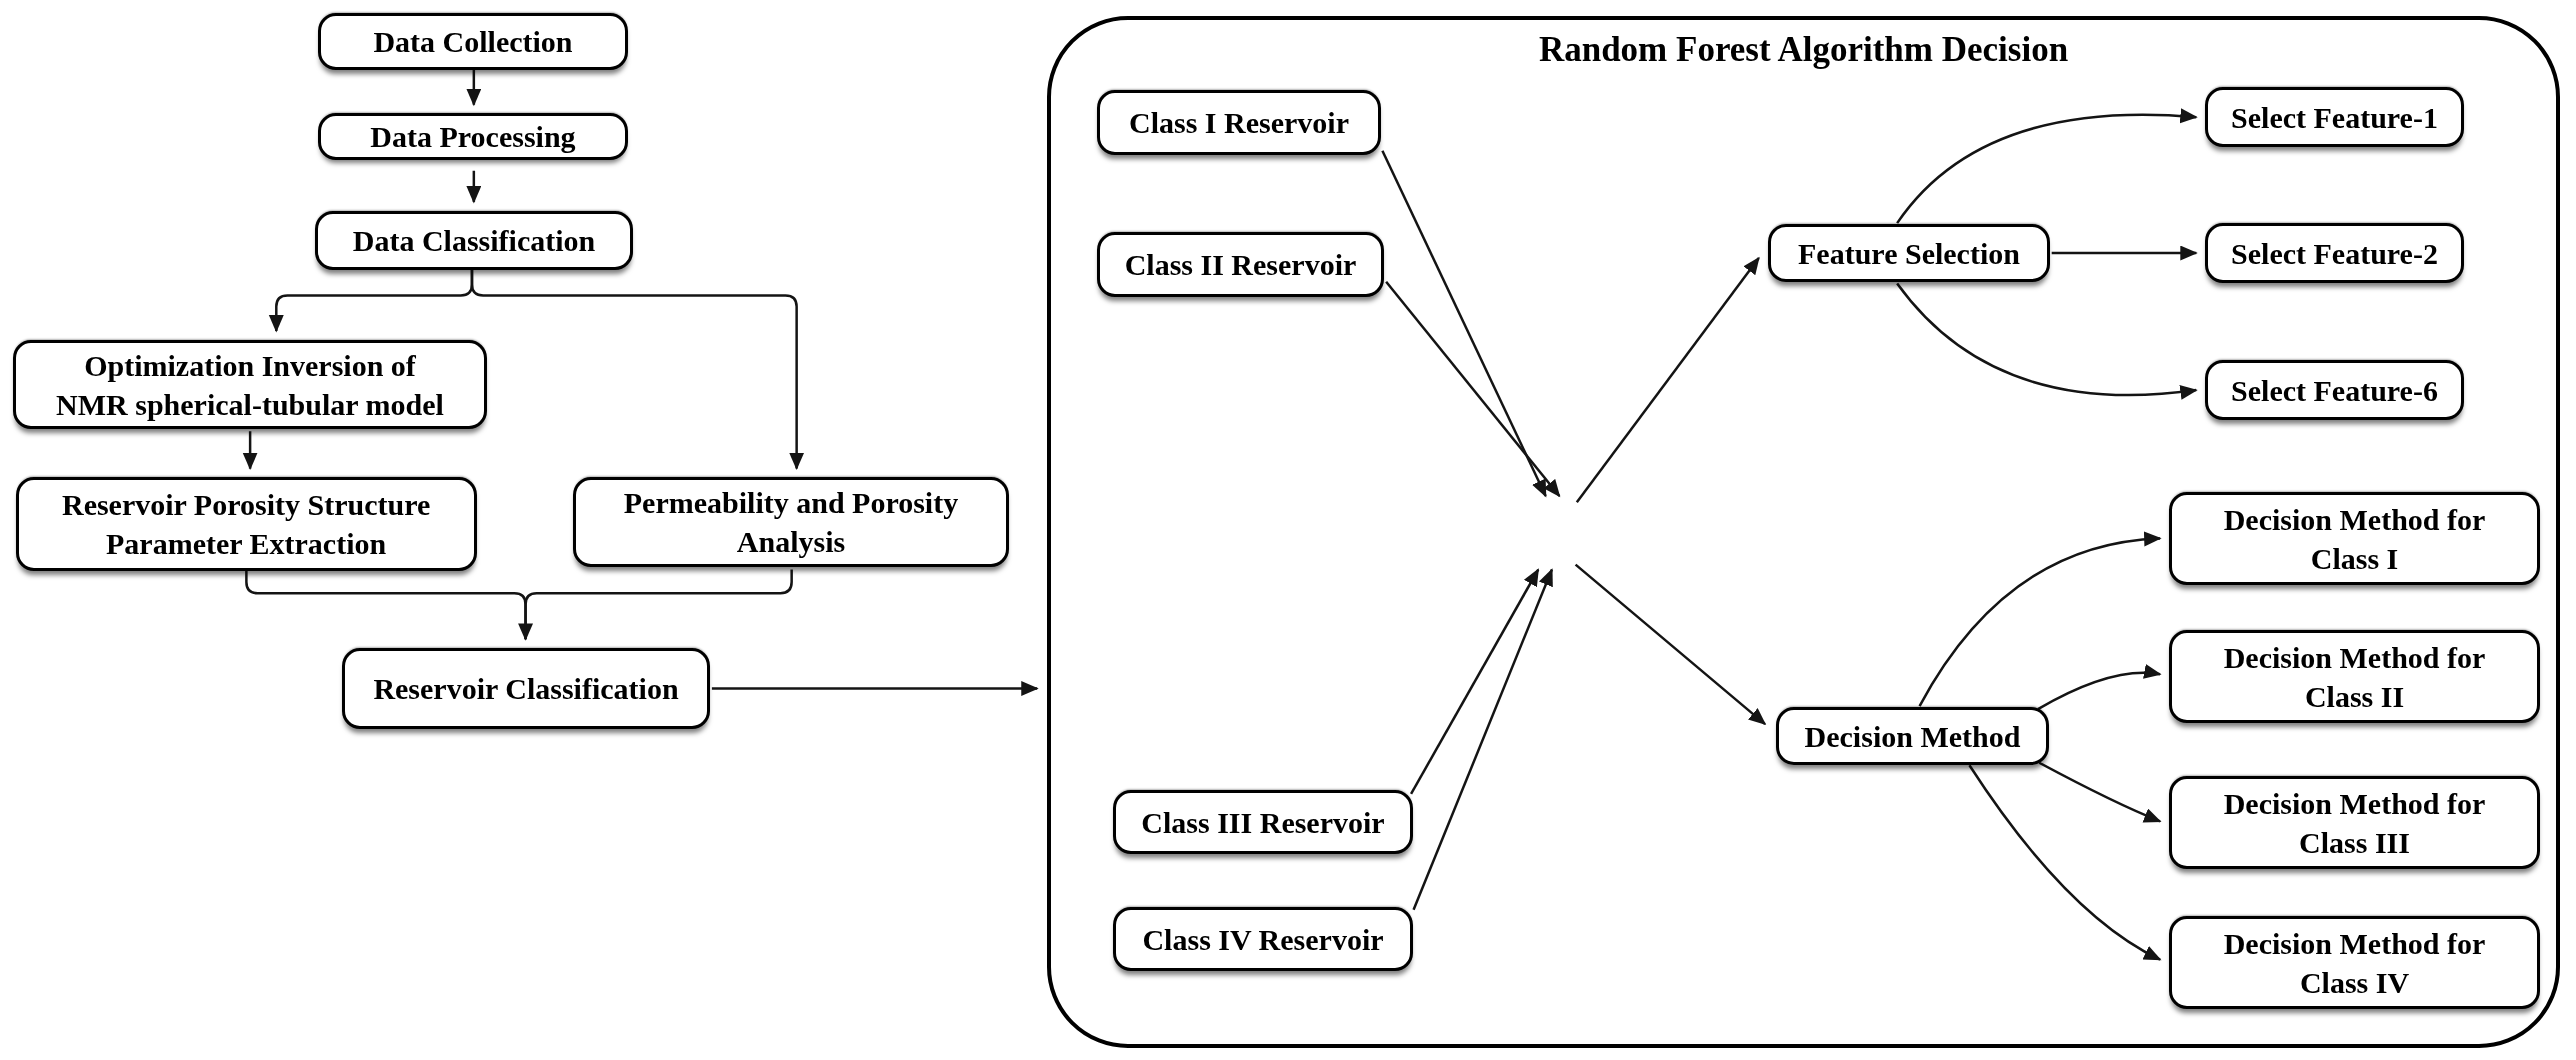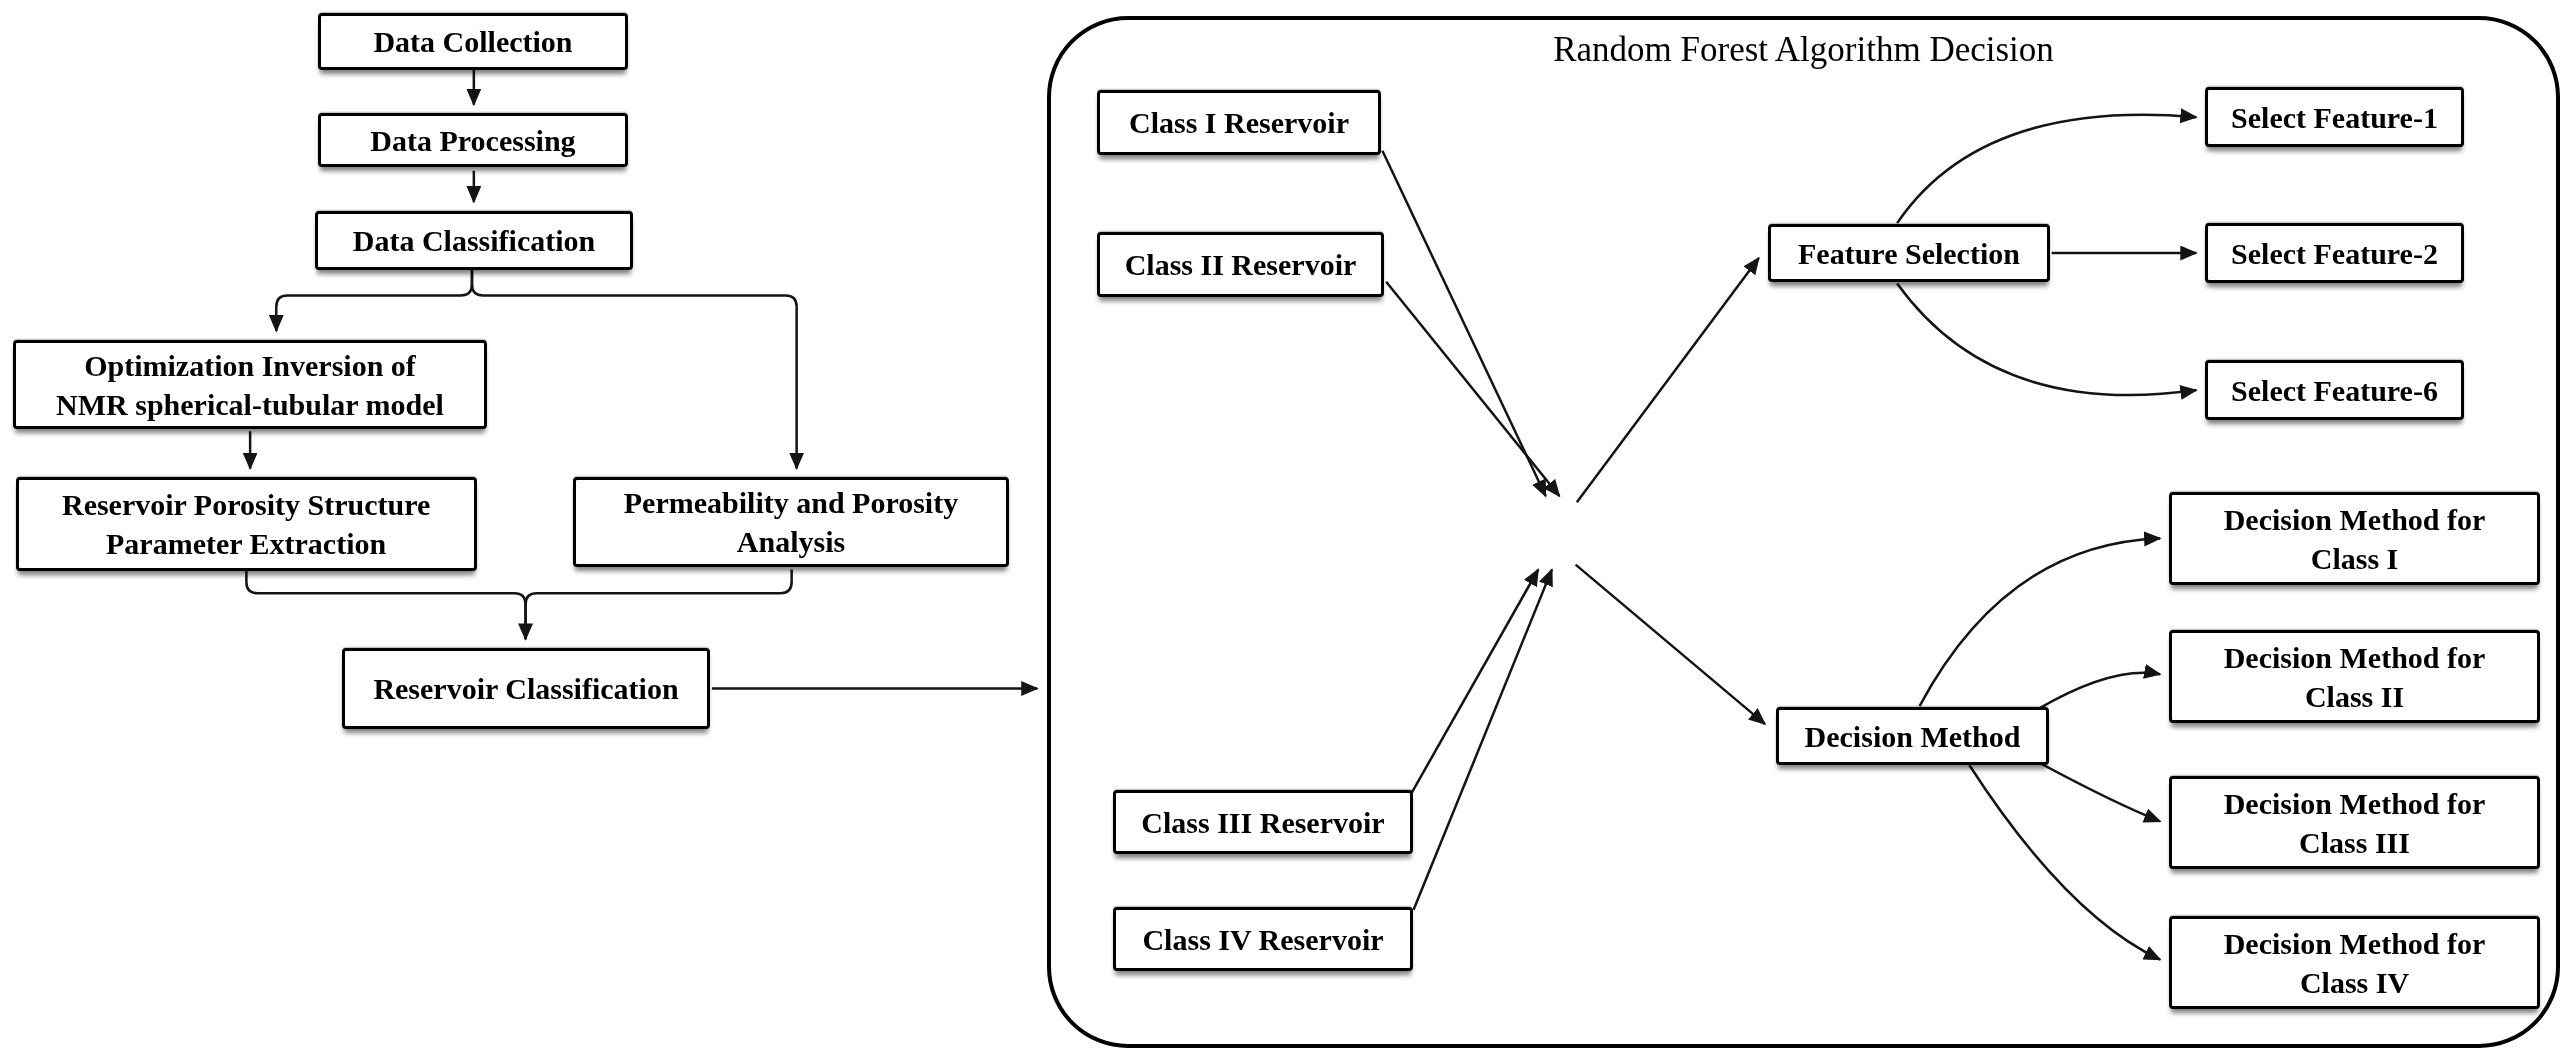--- a/index.html
+++ b/index.html
@@ -1,27 +1,27 @@
 <!DOCTYPE html>
 <html style="font-size:10px"><head>
 <meta charset="utf-8">
 <style>
   html,body{margin:0;padding:0;background:#ffffff;width:2576px;height:1060px;overflow:hidden;}
   .canvas{position:relative;width:2576px;height:1060px;background:#ffffff;
           font-family:"Liberation Serif","DejaVu Serif",serif;color:#000;}
   .edges{position:absolute;left:0;top:0;width:2576px;height:1060px;}
   .node{position:absolute;box-sizing:border-box;background:#ffffff;border:3.1px solid #000000;
-        border-radius:4px;display:flex;flex-direction:column;align-items:center;justify-content:center;
+        border-radius:18px;display:flex;flex-direction:column;align-items:center;justify-content:center;
         text-align:center;font-weight:700;font-size:30px;line-height:1.3;
         box-shadow:0 5.6px 5px -2.5px rgba(0,0,0,0.5), 0 -1.9px 1.9px -1.2px rgba(0,0,0,0.3);
         padding:1.2px 3.7px;}
   .node span{display:block;white-space:nowrap;}
   .panel{position:absolute;box-sizing:border-box;border:4.4px solid #000000;border-radius:81px;
          background:#ffffff;}
-  .panel-title{position:absolute;text-align:center;font-weight:400;font-size:35px;
+  .panel-title{position:absolute;text-align:center;font-weight:700;font-size:35px;
          font-family:"Liberation Serif","DejaVu Serif",serif;}
   .edge{stroke:#141414;stroke-width:4;fill:none;}
 </style>
 </head>
 <body>
 
 <div class="canvas">
 
   <div class="panel" style="left:1047px;top:15.6px;width:1513px;height:1032px"></div>
   <div class="panel-title" style="left:1047px;top:30px;width:1513px">Random Forest Algorithm Decision</div>
@@ -54,21 +54,21 @@
 
     <path class="edge" marker-end="url(#arrow)" d="M 3080 1133 Q 3220 872 3466 864"></path>
     <path class="edge" marker-end="url(#arrow)" d="M 3270 1138 Q 3390 1068 3466 1082"></path>
     <path class="edge" marker-end="url(#arrow)" d="M 3272 1224 Q 3395 1290 3466 1318"></path>
     <path class="edge" marker-end="url(#arrow)" d="M 3160 1228 Q 3315 1468 3466 1540"></path>
   </svg>
 
   <div class="node" style="left:318px;top:12.5px;width:310px;height:57px">
     <span>Data Collection</span>
   </div>
-  <div class="node" style="left:318px;top:113px;width:310px;height:54px">
+  <div class="node" style="left:318px;top:113px;width:310px;height:47px">
     <span>Data Processing</span>
   </div>
   <div class="node" style="left:315px;top:211px;width:318px;height:59px">
     <span>Data Classification</span>
   </div>
   <div class="node" style="left:13px;top:340px;width:474px;height:89px">
     <span>Optimization Inversion of</span>
     <span>NMR spherical-tubular model</span>
   </div>
   <div class="node" style="left:15.6px;top:477px;width:461px;height:94px">

